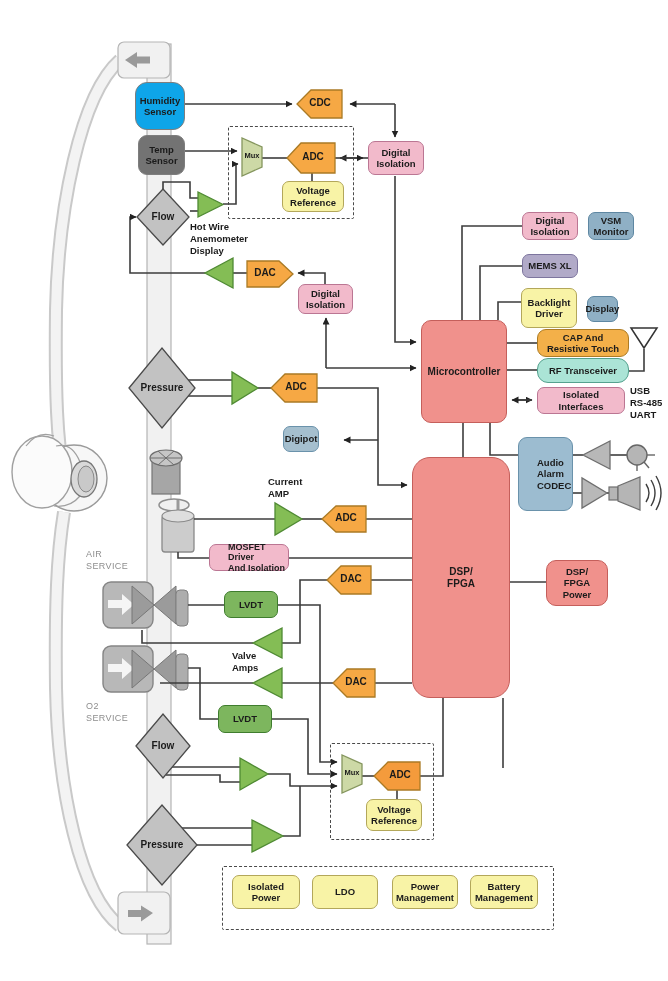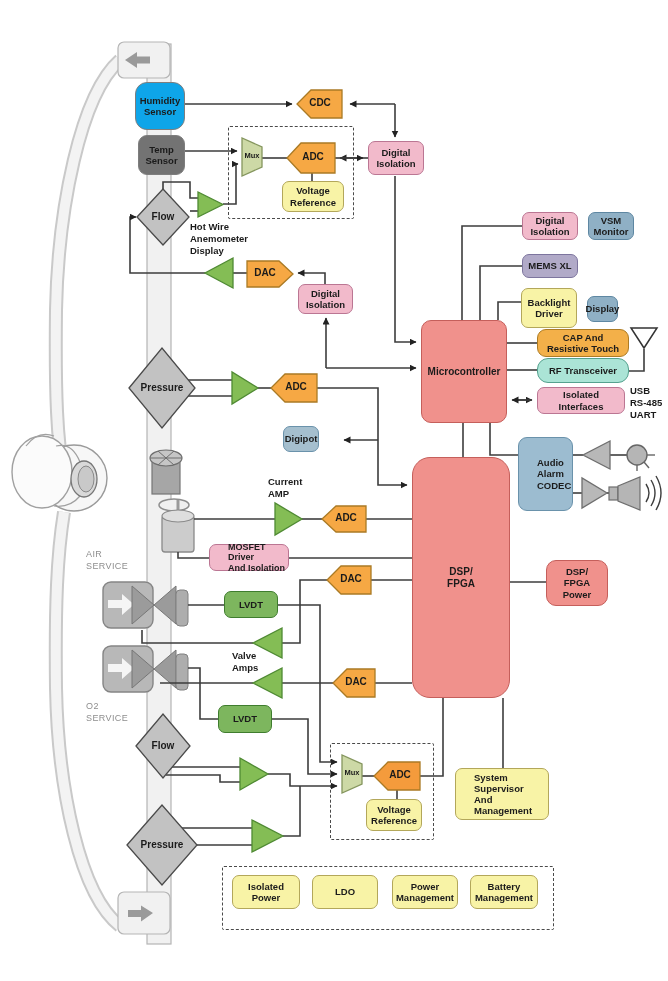--- a/index.html
+++ b/index.html
@@ -258,22 +258,20 @@
 <div class="b codec la" style="left:518px;top:437px;width:55px;height:74px">Audio
 Alarm
 CODEC</div>
 
 <div class="b pink la" style="left:209px;top:544px;width:80px;height:27px;font-size:9px">MOSFET Driver
 And Isolation</div>
 <div class="b green" style="left:224px;top:591px;width:54px;height:27px">LVDT</div>
 <div class="b green" style="left:218px;top:705px;width:54px;height:28px">LVDT</div>
 <div class="b yellow" style="left:366px;top:799px;width:56px;height:32px">Voltage
 Reference</div>
-<div class="b yellow la" style="left:455px;top:768px;width:94px;height:52px">System Supervisor
-And Management</div>
 
 <div class="b yellow" style="left:232px;top:875px;width:68px;height:34px">Isolated
 Power</div>
 <div class="b yellow" style="left:312px;top:875px;width:66px;height:34px">LDO</div>
 <div class="b yellow" style="left:392px;top:875px;width:66px;height:34px">Power
 Management</div>
 <div class="b yellow" style="left:470px;top:875px;width:68px;height:34px">Battery
 Management</div>
 
 <div class="lbl" style="left:303px;top:97px;width:34px">CDC</div>

